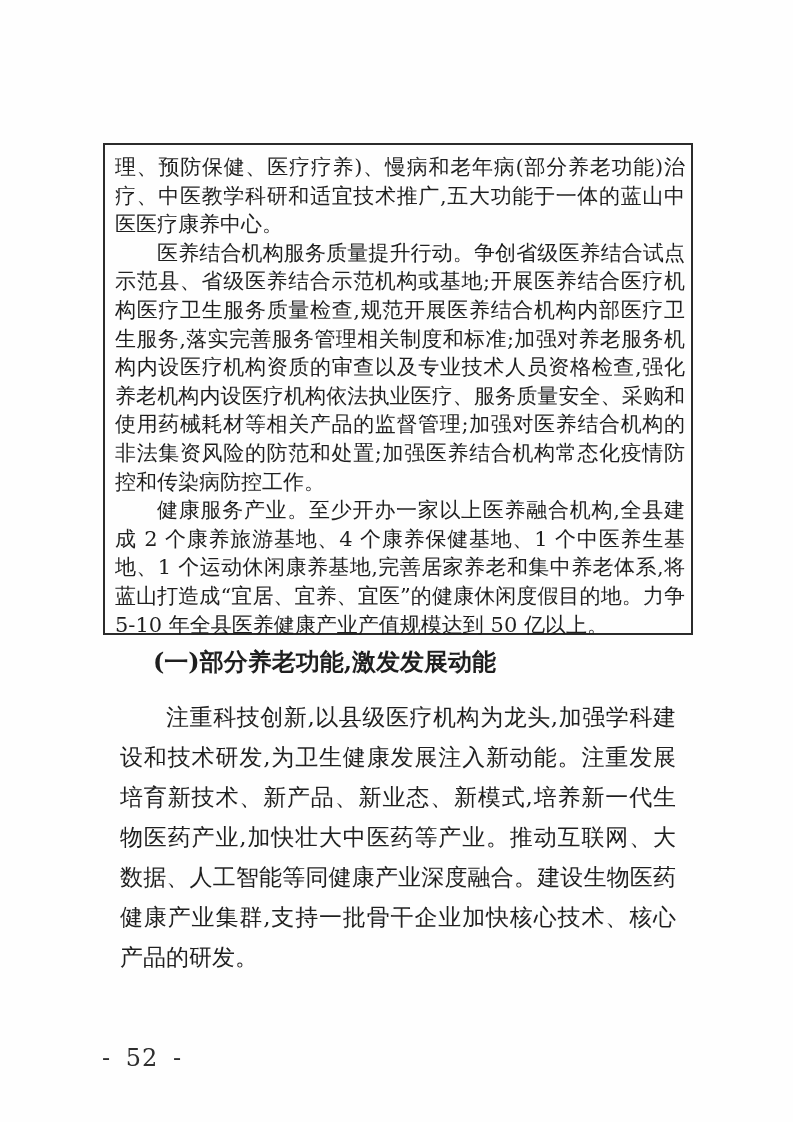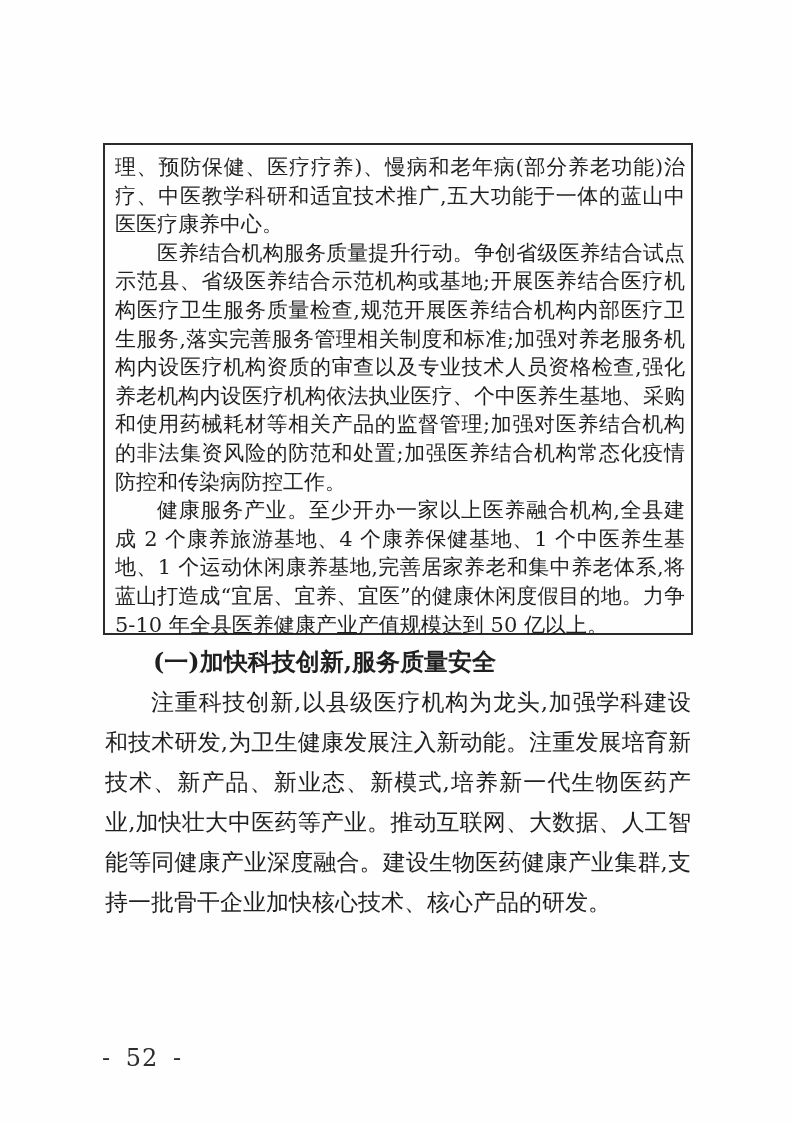--- a/index.html
+++ b/index.html
@@ -50,21 +50,21 @@
     font-weight: 600;
     text-indent: 2em;
     letter-spacing: 1px;
   }
   .h2 {
     font-size: 24px;
     font-weight: 700;
     text-indent: 2em;
   }
   .body-p {
-    margin: 0;
+    margin: 15px;
     text-align: justify;
     text-indent: 2em;
   }
   
   .pageno {
     position: absolute;
     left: 102px;
     top: 1044px;
     font-size: 24px;
     letter-spacing: 1px;
@@ -72,24 +72,24 @@
     color: #2e2e2e;
   }
 </style>
 </head>
 <body>
 
 <div class="page">
 
   <div class="box">
     <p class="box-p">理、预防保健、医疗疗养)、慢病和老年病(部分养老功能)治疗、中医教学科研和适宜技术推广,五大功能于一体的蓝山中医医疗康养中心。</p>
-    <p class="box-p indent"><span class="lead">医养结合机构服务质量提升行动。</span><span>争创省级医养结合试点示范县、省级医养结合示范机构或基地;开展医养结合医疗机构医疗卫生服务质量检查,规范开展医养结合机构内部医疗卫生服务,落实完善服务管理相关制度和标准;加强对养老服务机构内设医疗机构资质的审查以及专业技术人员资格检查,强化养老机构内设医疗机构依法执业医疗、个中医养生基地、采购和使用药械耗材等相关产品的监督管理;加强对医养结合机构的非法集资风险的防范和处置;加强医养结合机构常态化疫情防控和传染病防控工作。</span></p>
+    <p class="box-p indent"><span class="lead">医养结合机构服务质量提升行动。</span><span>争创省级医养结合试点示范县、省级医养结合示范机构或基地;开展医养结合医疗机构医疗卫生服务质量检查,规范开展医养结合机构内部医疗卫生服务,落实完善服务管理相关制度和标准;加强对养老服务机构内设医疗机构资质的审查以及专业技术人员资格检查,强化养老机构内设医疗机构依法执业医疗、服务质量安全、采购和使用药械耗材等相关产品的监督管理;加强对医养结合机构的非法集资风险的防范和处置;加强医养结合机构常态化疫情防控和传染病防控工作。</span></p>
     <p class="box-p indent"><span class="lead">健康服务产业。</span><span>至少开办一家以上医养融合机构,全县建成 2 个康养旅游基地、4 个康养保健基地、1 个中医养生基地、1 个运动休闲康养基地,完善居家养老和集中养老体系,将蓝山打造成“宜居、宜养、宜医”的健康休闲度假目的地。力争 5-10 年全县医养健康产业产值规模达到 50 亿以上。</span></p>
   </div>
 
   <div class="main">
-    <div class="h2">(一)加快科技创新,服务质量安全</div>
+    <div class="h2">(一)部分养老功能,激发发展动能</div>
     <p class="body-p">注重科技创新,以县级医疗机构为龙头,加强学科建设和技术研发,为卫生健康发展注入新动能。注重发展培育新技术、新产品、新业态、新模式,培养新一代生物医药产业,加快壮大中医药等产业。推动互联网、大数据、人工智能等同健康产业深度融合。建设生物医药健康产业集群,支持一批骨干企业加快核心技术、核心产品的研发。</p>
   </div>
 
   <div class="pageno">- 52 -</div>
 
 </div>
 
 </body></html>

